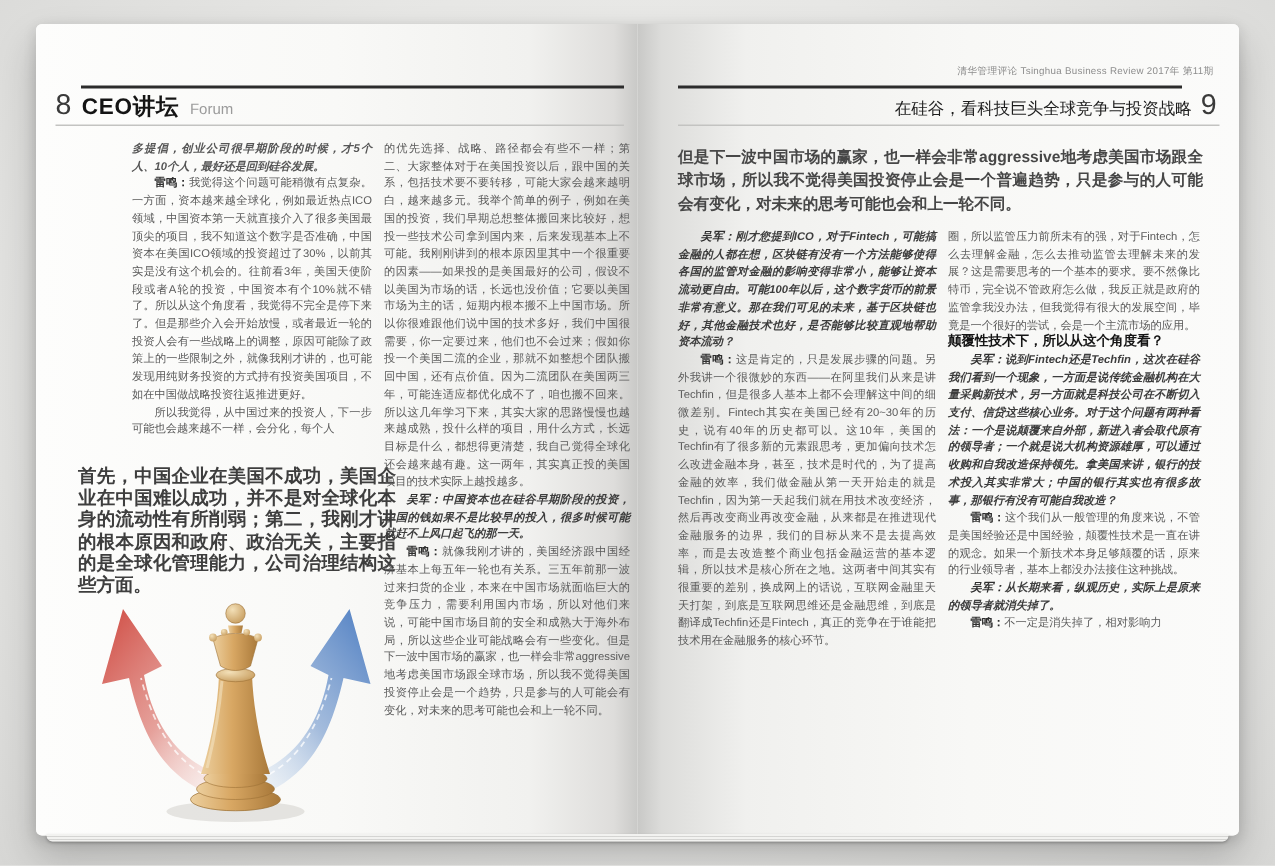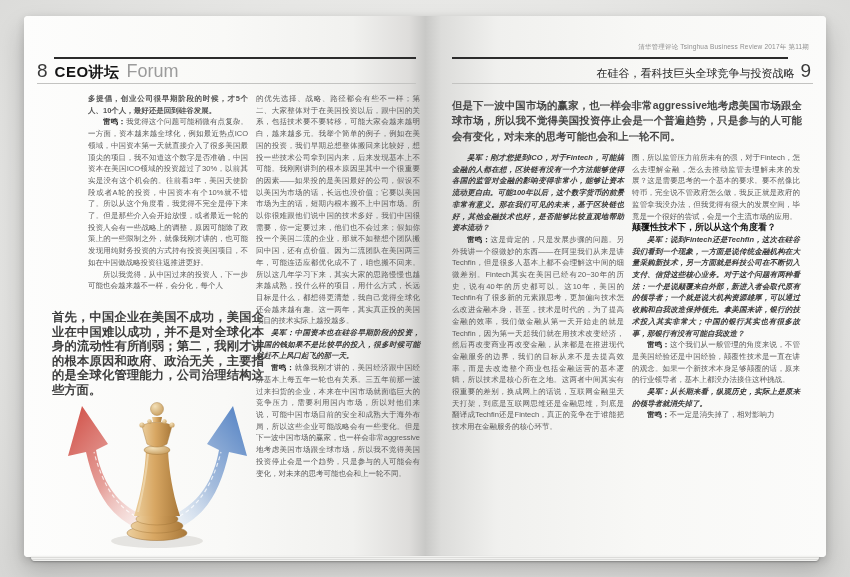--- a/index.html
+++ b/index.html
@@ -25,35 +25,35 @@
   }
   .page-right{
     border-radius:0 4px 4px 0;
     background:linear-gradient(to left,#fbfbfa 0%,#f8f8f6 45%,#f0f0ee 82%,#dcdcda 96%,#c8c8c6 100%);
   }
   
   .lp-topline{position:absolute;left:30px;right:9px;top:41px;height:2px;background:#2c2c2c;}
   .lp-titlerow{position:absolute;left:13px;top:44px;display:flex;align-items:baseline;gap:7px;}
   .lp-num{font-size:19px;color:#3a3a3a;}
   .lp-sec{font-size:15px;font-weight:700;color:#141414;letter-spacing:0.5px;}
-  .lp-sec-en{font-size:18px;color:#9b9b9b;}
+  .lp-sec-en{font-size:10px;color:#9b9b9b;}
   .lp-bottomline{position:absolute;left:13px;right:9px;top:67px;height:1px;background:#c3c3c1;}
   .rp-masthead{position:absolute;right:17px;top:27px;font-size:6.5px;color:#8d8d8d;letter-spacing:0.2px;}
   .rp-topline{position:absolute;left:27px;right:38px;top:41px;height:2px;background:#2c2c2c;}
   .rp-titlerow{position:absolute;right:15px;top:44px;display:flex;align-items:baseline;gap:6px;}
   .rp-headline{font-size:11px;font-weight:400;color:#1d1d1d;}
   .rp-num{font-size:19px;color:#3a3a3a;}
   .rp-bottomline{position:absolute;left:27px;right:13px;top:67px;height:1px;background:#c3c3c1;}
   
   .col{position:absolute;text-align:justify;font-size:7.5px;line-height:11.7px;color:#5a5a5a;}
   .col p{margin:0;}
   .indent{text-indent:2em;}
   .speaker{font-weight:700;color:#2e2e2e;}
   .speech-wu{font-weight:700;font-style:italic;color:#3d3d3d;}
-  .intro-it{font-weight:600;color:#565656;}
+  .intro-it{font-style:italic;font-weight:600;color:#565656;}
   .lp-col1{left:64px;top:77px;width:160px;}
   .lp-col2{left:232px;top:77px;width:164px;}
   .pullquote{
     position:absolute;left:28px;top:294px;width:212px;
     font-size:12.3px;line-height:14.6px;font-weight:700;color:#3e3e3e;text-align:justify;
   }
   .chess-wrap{position:absolute;left:26px;top:376px;width:215px;height:160px;}
   .rp-intro{
     position:absolute;left:27px;top:82px;width:350px;
     font-size:10.4px;line-height:15.4px;font-weight:700;color:#474747;text-align:justify;

